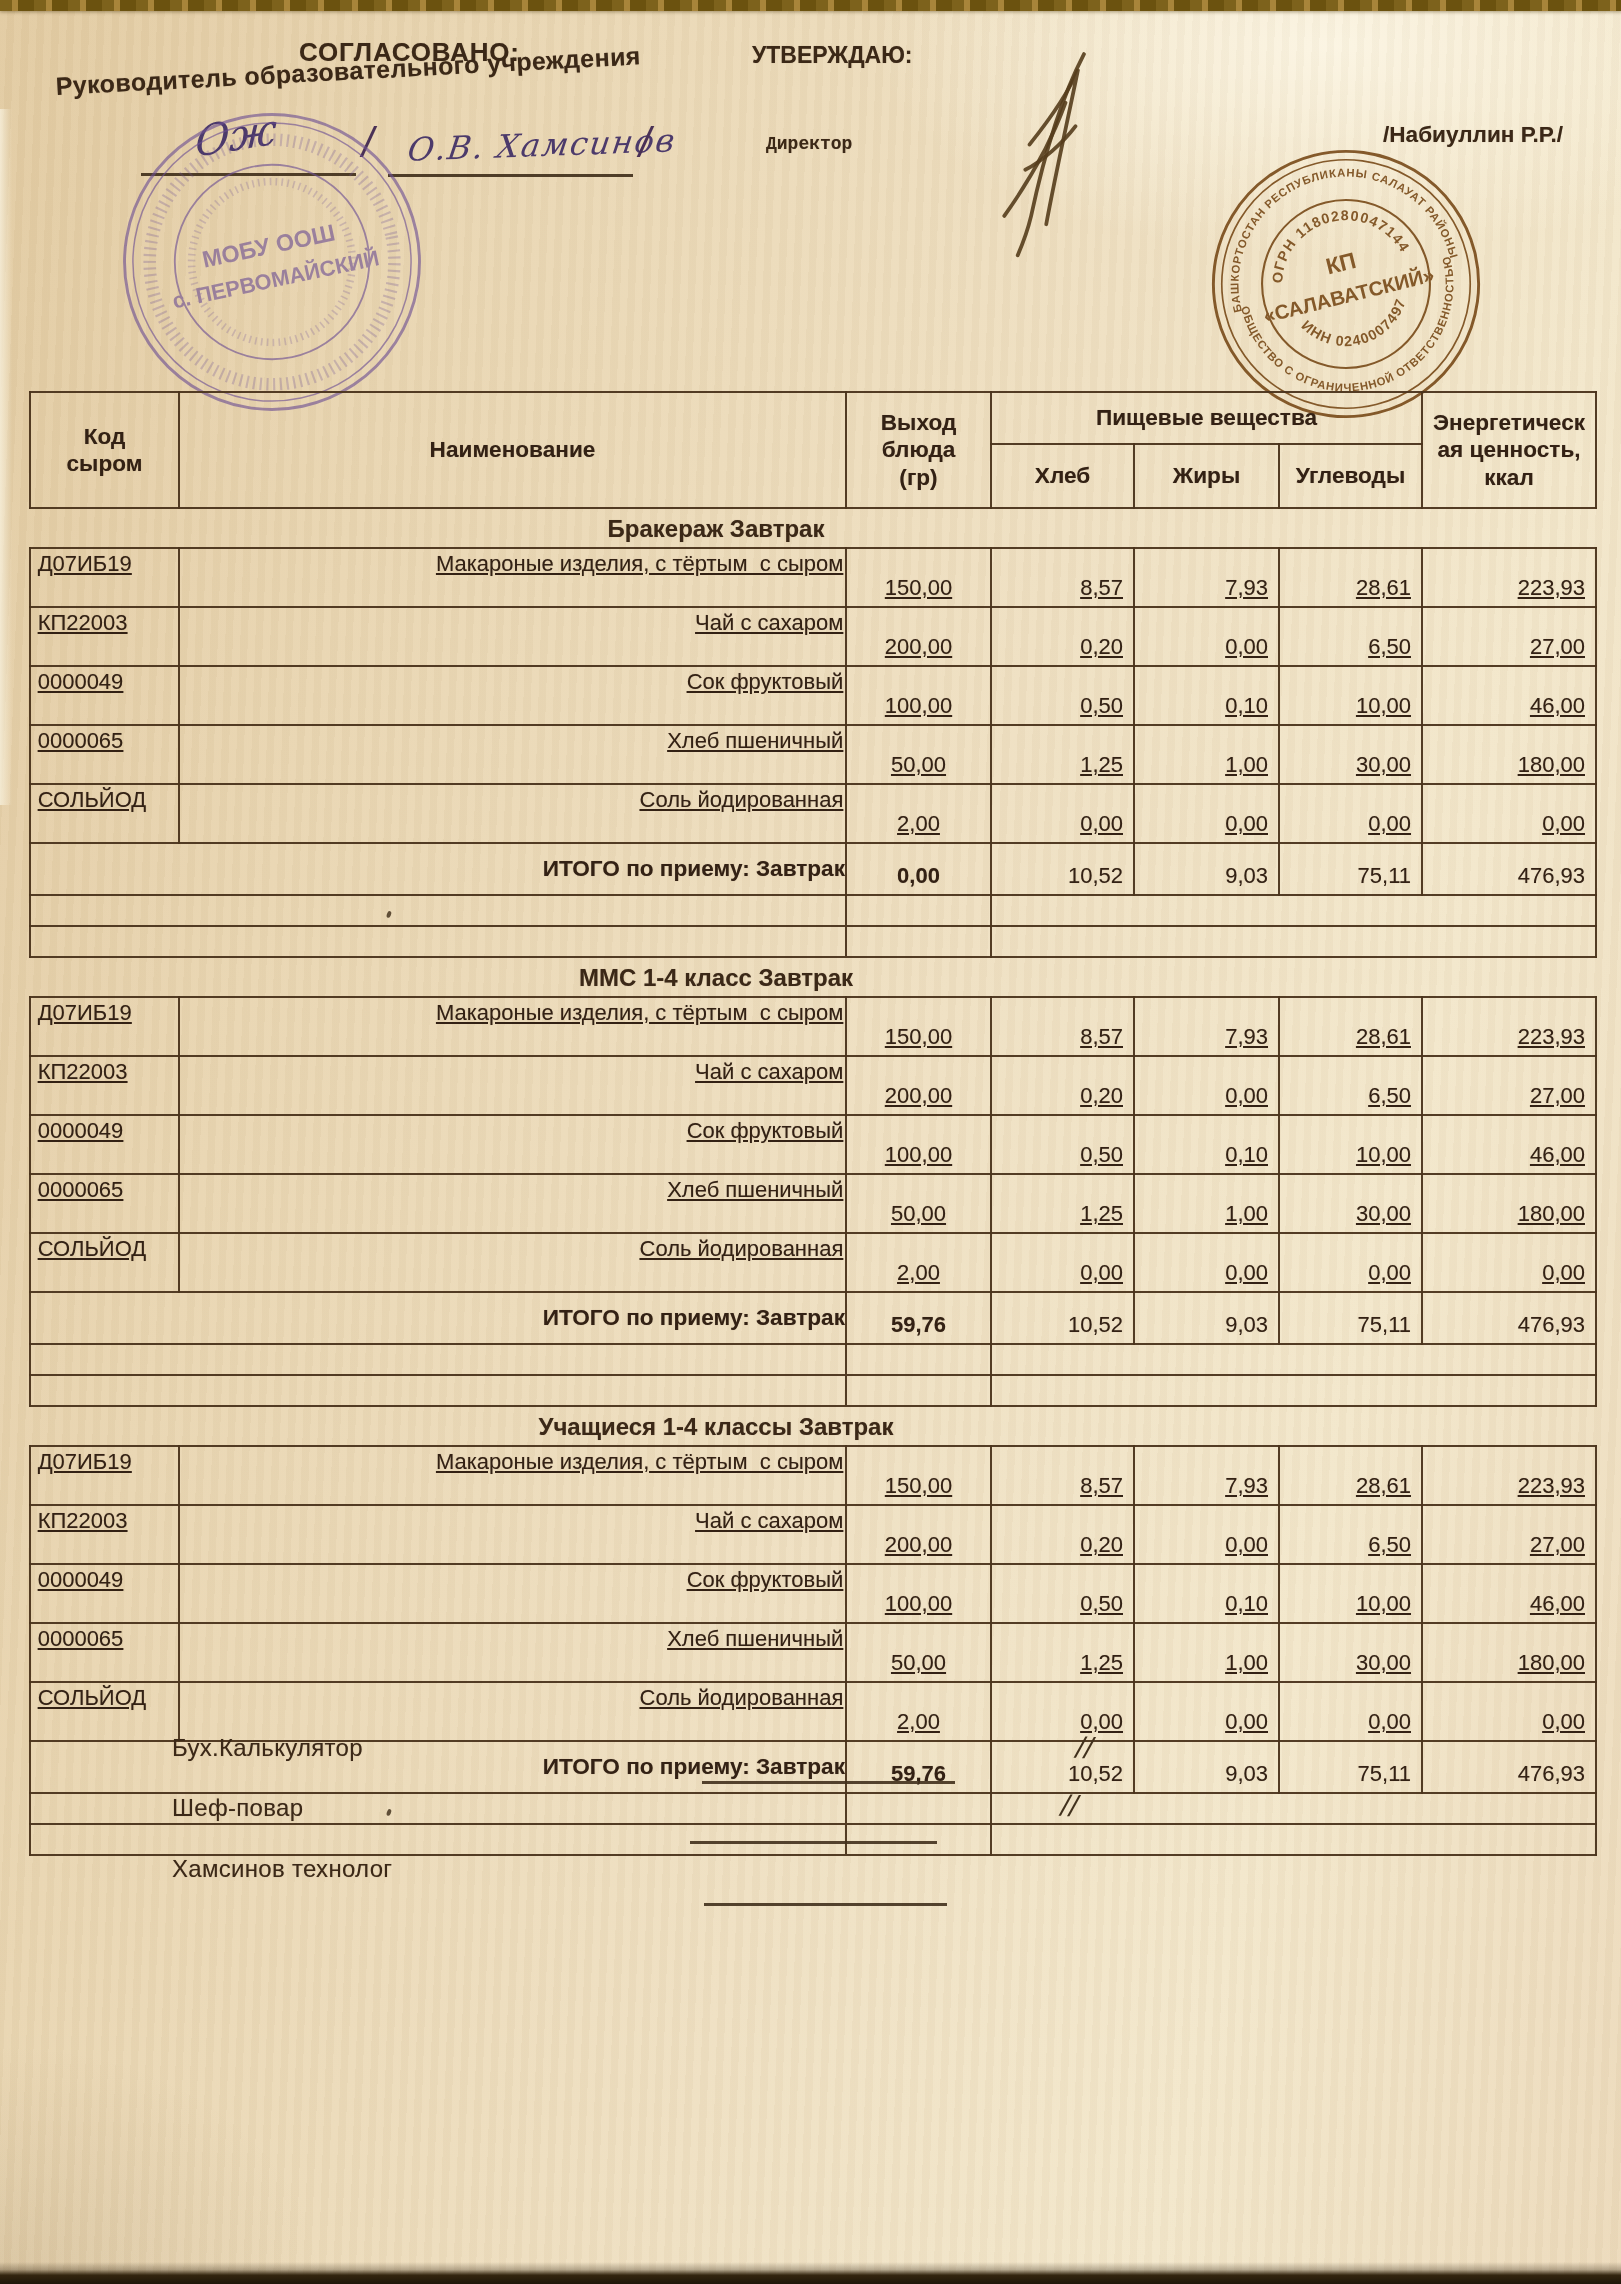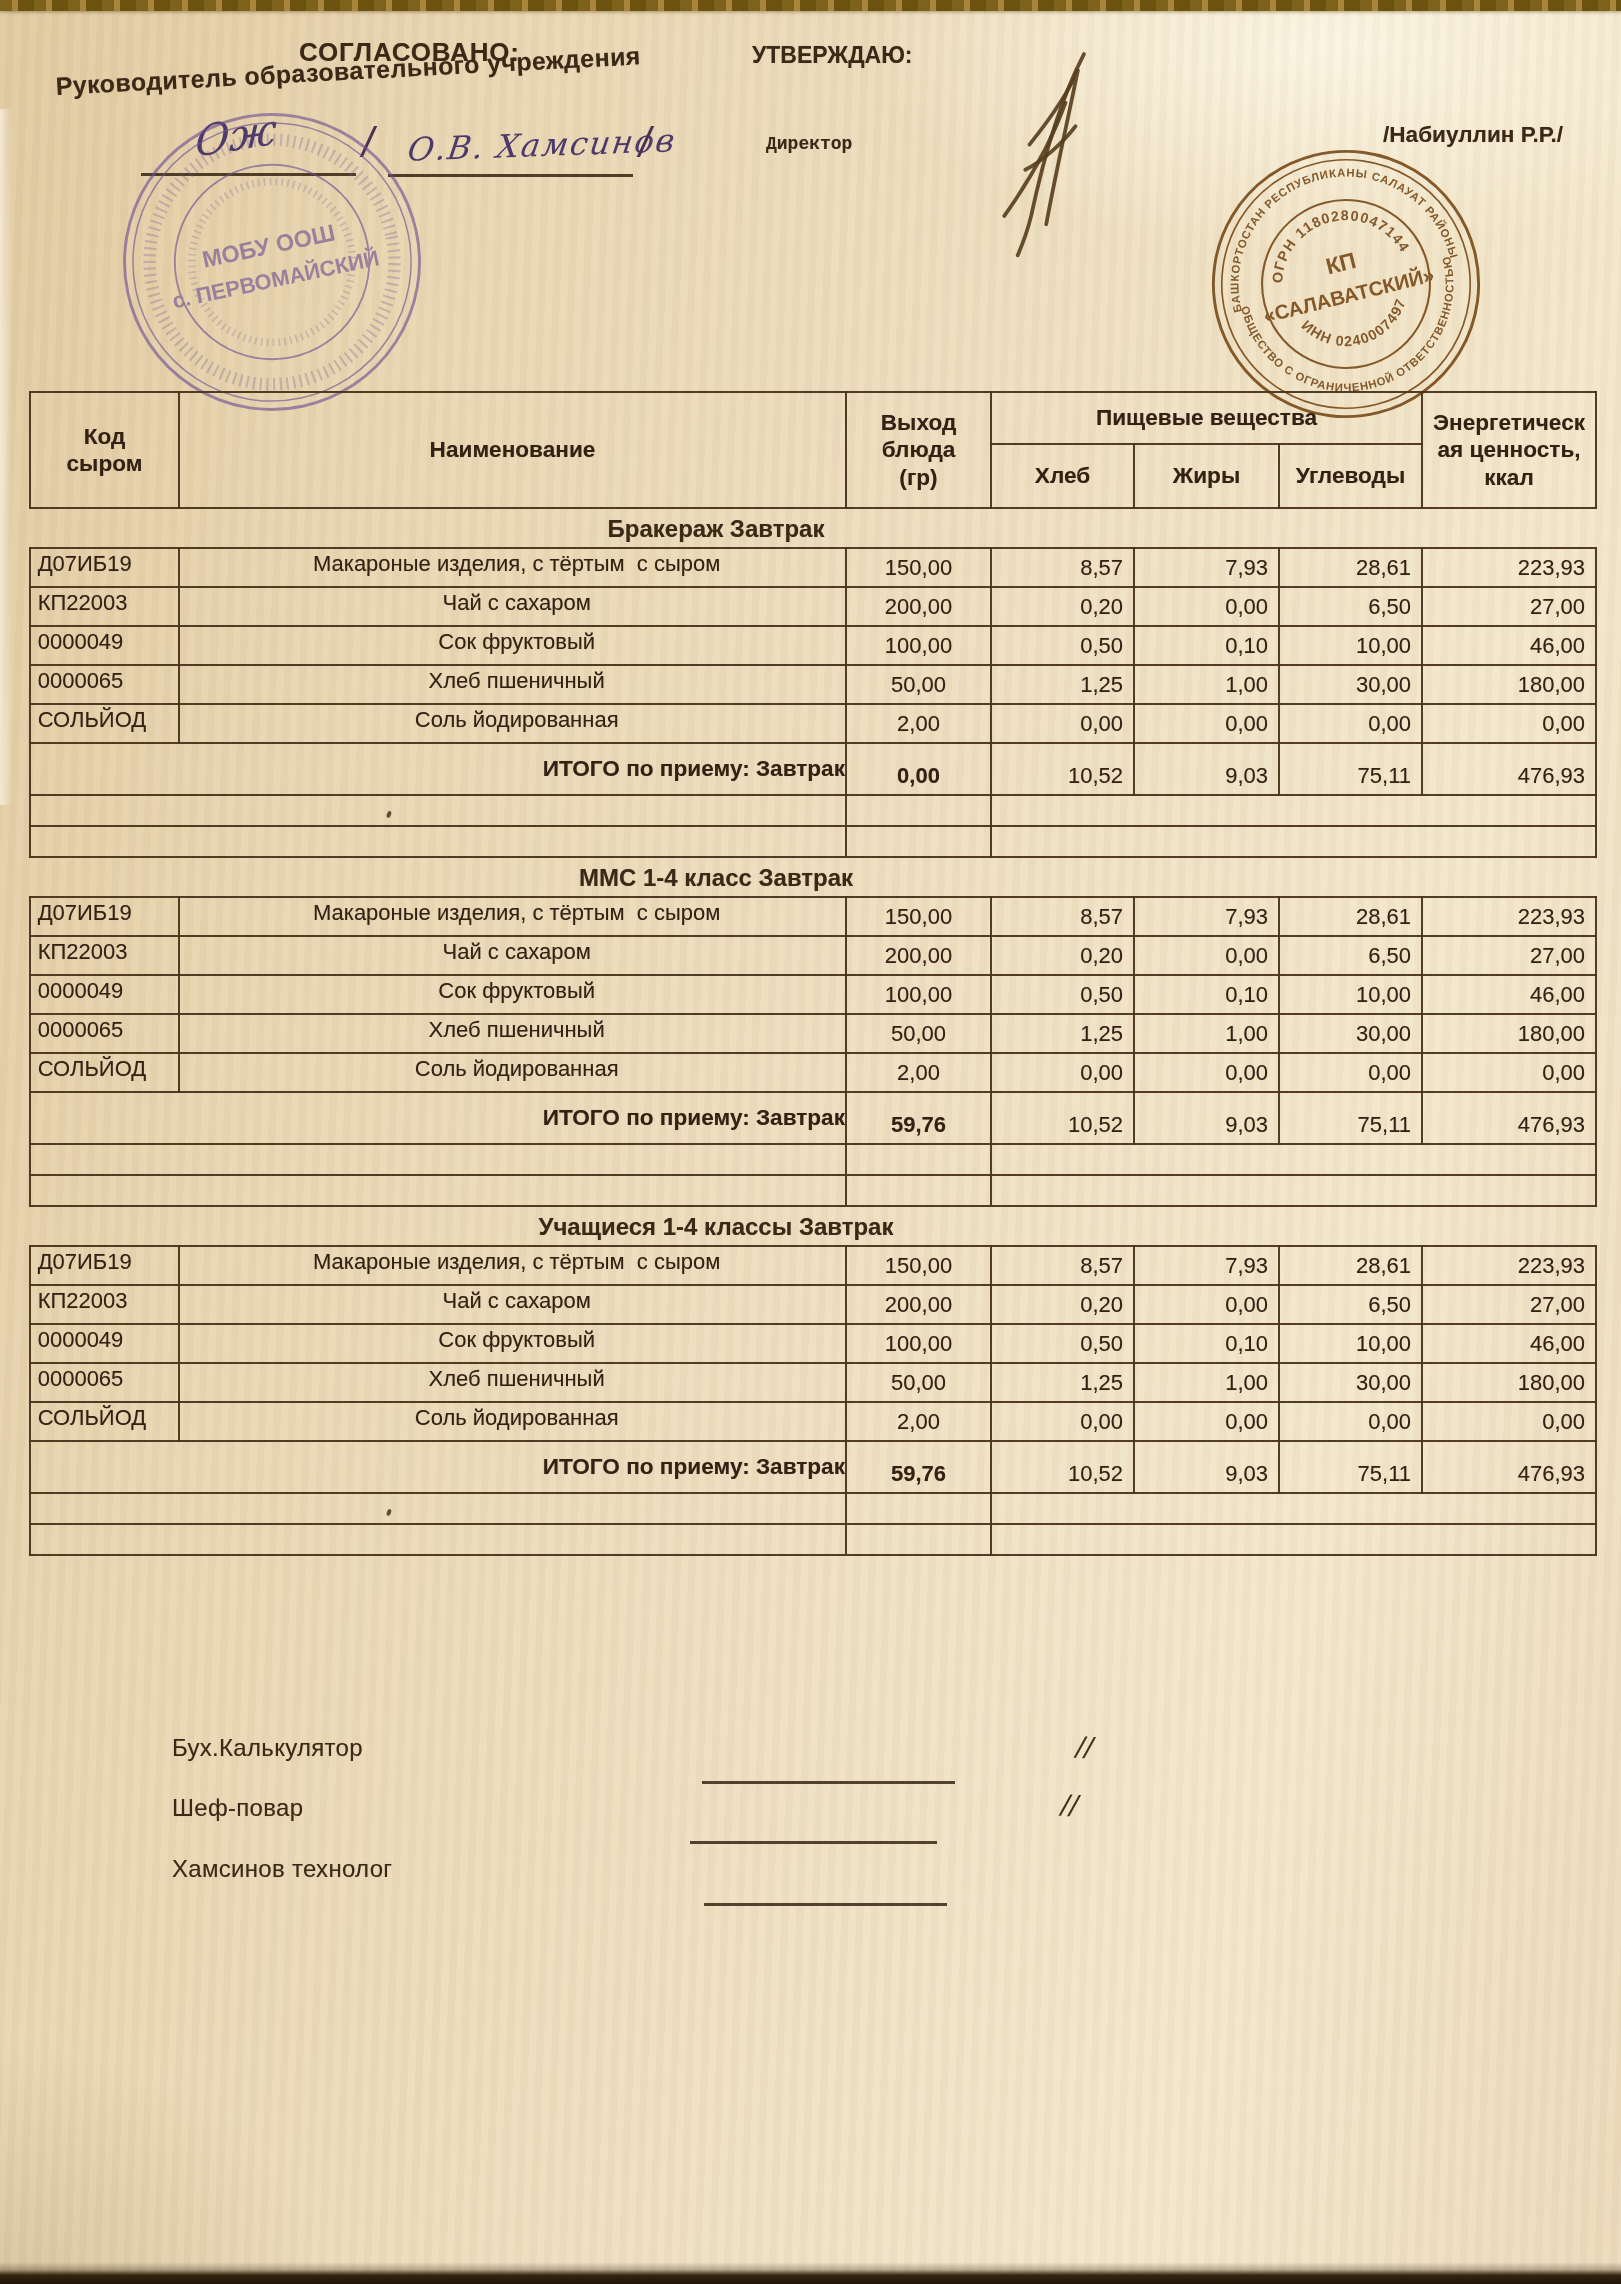--- a/index.html
+++ b/index.html
@@ -65,23 +65,23 @@
   .menu-table { width:1566px; margin-left:29px; border-collapse:collapse; table-layout:fixed;
     color:#332114; font-size:22px; text-shadow:0 0 0.8px rgba(51,33,20,.3); }
   .menu-table td { border:2.1px solid rgba(74,51,27,.95); overflow:hidden; }
   .header-table td { text-align:center; vertical-align:middle; font-weight:700; font-size:22.6px; line-height:1.2; }
   .hrow1 { height:52px; } .hrow2 { height:64px; }
   .hcell-energy { font-size:19px; line-height:1.25; }
 
   .section-title { width:1566px; margin-left:29px; position:relative; left:-96px;
     text-align:center; font-size:24px; font-weight:700; padding:5.9px 0 4.2px 0; }
 
-  .item-row { height:39px; }
+  .item-row { height:59px;text-decoration:underline; }
   .c-code { text-align:left; vertical-align:top; padding:1.7px 1.7px 0 6.7px; }
-  .c-name { text-align:center; vertical-align:top; padding:1.7px 1.7px 0 10px;margin-left:48px; }
+  .c-name { text-align:right; vertical-align:top; padding:1.7px 1.7px 0 10px;margin-left:48px; }
   .c-out  { text-align:center; vertical-align:bottom; padding-bottom:5px; }
   .c-num  { text-align:right; vertical-align:bottom; padding:0 10px 5px 0; }
   .total-row { height:52px; }
   .t-label { font-weight:700; vertical-align:middle; text-align:right; padding-left:6.7px; font-size:22.6px; }
   .empty-row { height:31px; }
   .e-left  { border-right:none !important; }
   .e-out   { }
   .e-right { border-left:none !important; }
   .speck { display:inline-block; width:4.2px; height:6.7px; background:#3c2a16; border-radius:50%;
     margin-left:356px; margin-top:6.7px; transform:rotate(20deg); opacity:.8; }

